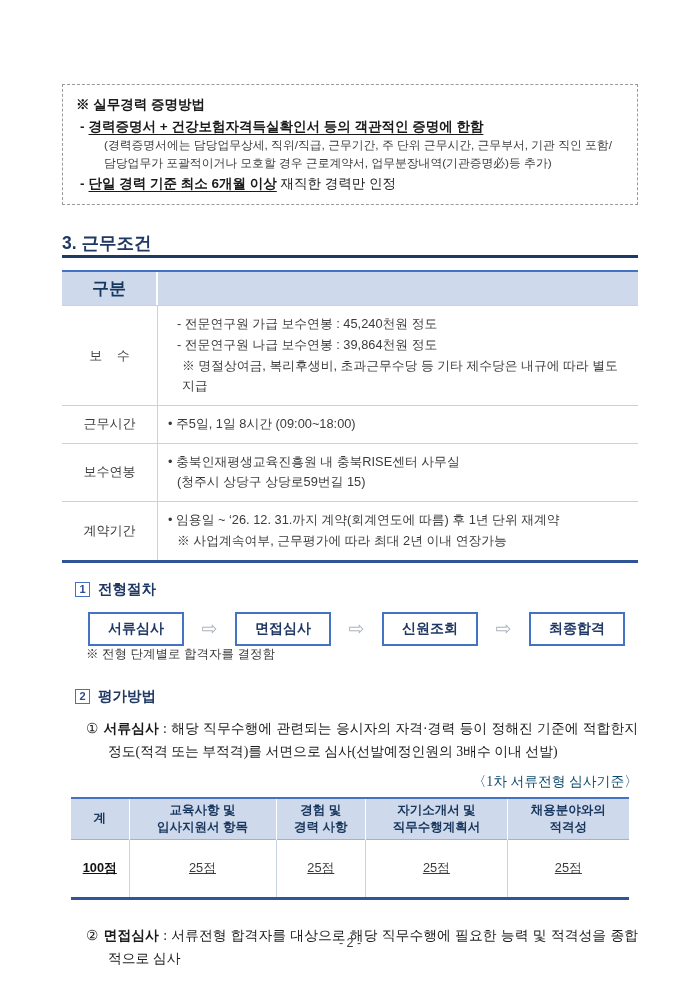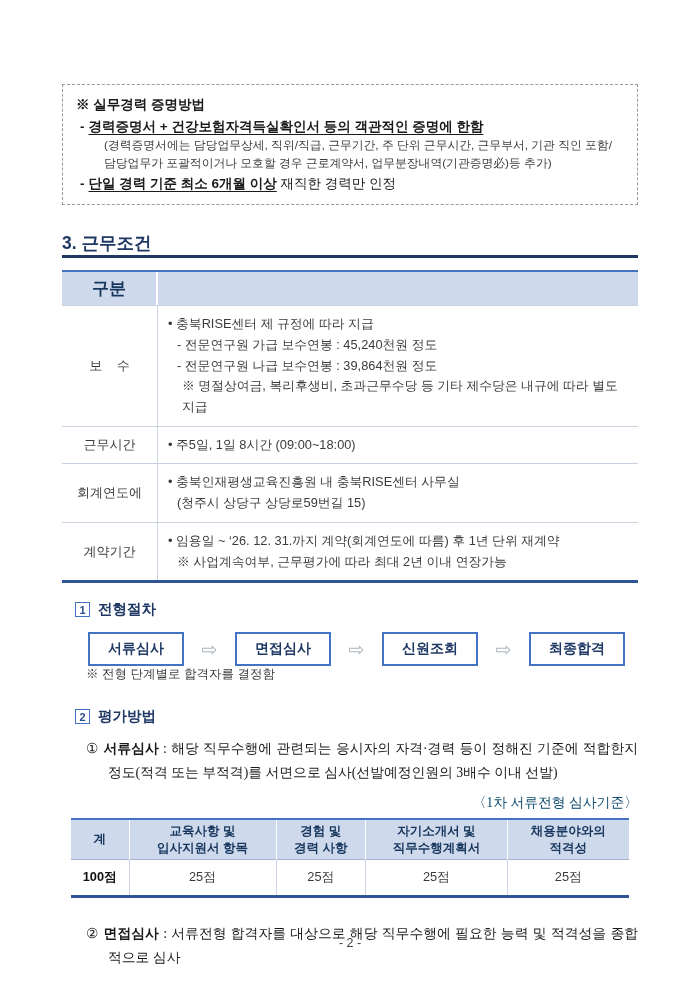--- a/index.html
+++ b/index.html
@@ -42,21 +42,21 @@
 
   
   .para { margin-top:11px; margin-left:24px; font-family:"Liberation Serif", serif; font-size:13.8px; color:#1a1a1a; line-height:1.68; text-align:justify; padding-left:22px; text-indent:-22px; }
   .para .b { font-weight:bold; }
 
   
   .t2-title { margin-top:10px; text-align:right; font-family:"Liberation Serif", serif; font-size:13.8px; font-weight:normal; color:#0c4a6e; }
   table.t2 { width:558px; margin:6px auto 0 auto; border-collapse:collapse; border-top:2px solid #4472c4; border-bottom:3px solid #2f5597; }
   .t2 th { background:#cfd9ec; font-size:12.5px; font-weight:bold; color:#17365d; padding:3px 2px; line-height:1.35; border-left:1.5px solid #ffffff; }
   .t2 th:first-child { border-left:none; width:58px; }
-  .t2 td { text-align:center; padding:9px 2px; font-size:12.8px; color:#3b3b3b; border-left:1px solid #c9d3e4; border-top:1px solid #9fb3d1; }
+  .t2 td { text-align:center; padding:20px 2px; font-size:12.8px; color:#3b3b3b; border-left:1px solid #c9d3e4; border-top:1px solid #9fb3d1;text-decoration:underline; }
   .t2 td:first-child { border-left:none; font-weight:bold; color:#111111; }
 
   .footer { position:absolute; top:936px; left:0; width:700px; text-align:center; font-size:12.5px; color:#3b3b3b; }
 </style>
 </head>
 <body>
 
 <div class="page">
   <div class="content">
 
@@ -70,34 +70,33 @@
 
     <div class="sec-title">3. 근무조건</div>
 
     <div class="t1">
       <div class="t1-header">
         <div class="hl">구분</div>
       </div>
       <div class="t1-row">
         <div class="label">보    수</div>
         <div class="cells">
-          <div>• 충북RISE센터 제 규정에 따라 지급</div>
           <div class="l1">- 전문연구원 가급 보수연봉 : 45,240천원 정도</div>
           <div class="l1">- 전문연구원 나급 보수연봉 : 39,864천원 정도</div>
           <div class="l2">※ 명절상여금, 복리후생비, 초과근무수당 등 기타 제수당은 내규에 따라 별도 지급</div>
         </div>
       </div>
       <div class="t1-row">
         <div class="label">근무시간</div>
         <div class="cells">
           <div>• 주5일, 1일 8시간 (09:00~18:00)</div>
         </div>
       </div>
       <div class="t1-row">
-        <div class="label">회계연도에</div>
+        <div class="label">보수연봉</div>
         <div class="cells">
           <div>• 충북인재평생교육진흥원 내 충북RISE센터 사무실</div>
           <div class="l1">(청주시 상당구 상당로59번길 15)</div>
         </div>
       </div>
       <div class="t1-row">
         <div class="label">계약기간</div>
         <div class="cells">
           <div>• 임용일 ~ ‘26. 12. 31.까지 계약(회계연도에 따름) 후 1년 단위 재계약</div>
           <div class="l1">※ 사업계속여부, 근무평가에 따라 최대 2년 이내 연장가능</div>

